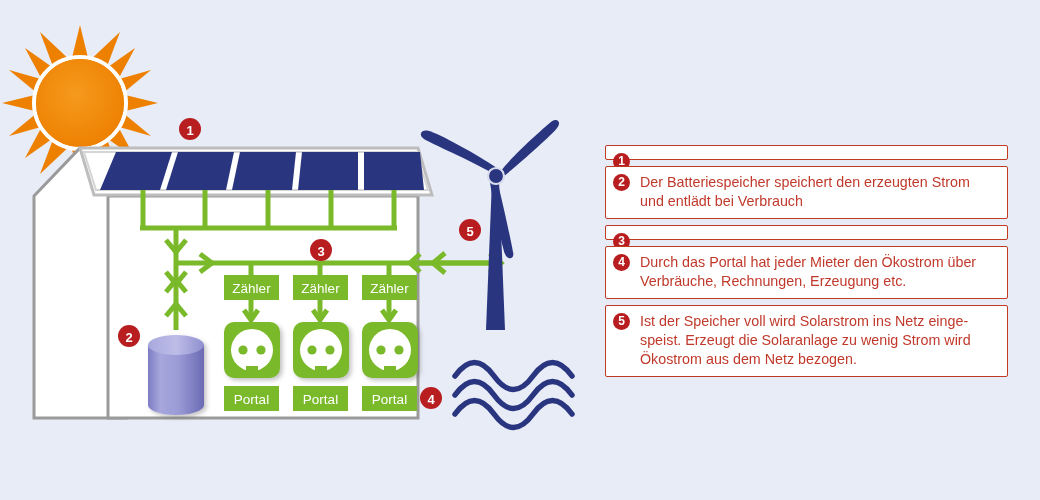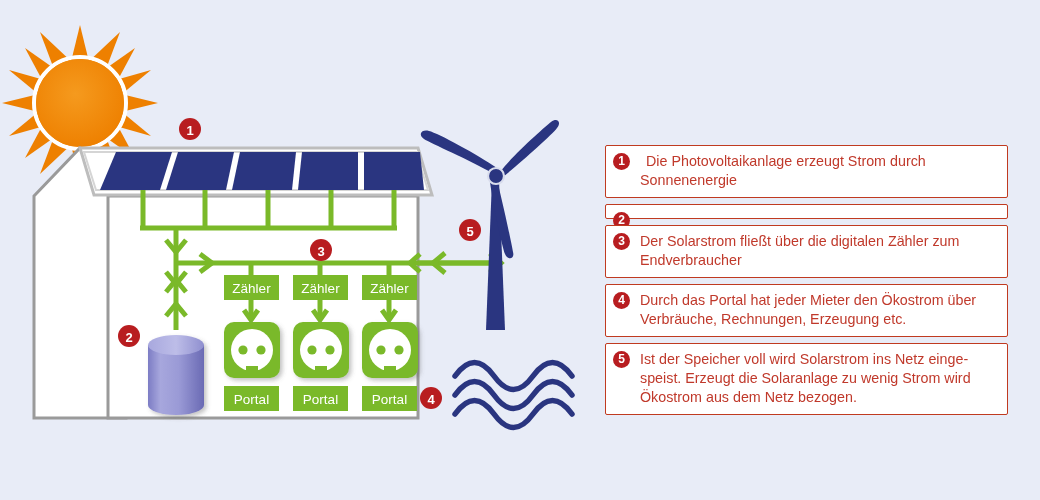--- a/index.html
+++ b/index.html
@@ -242,31 +242,30 @@
     <g>
       <circle cx="470" cy="230" r="11" fill="#b81d20"></circle>
       <text x="470" y="235.5" text-anchor="middle" fill="#ffffff" font-size="13" font-weight="bold" font-family="Liberation Sans, sans-serif">5</text>
     </g>
   </svg>
 
   <div id="legend">
 
     <div class="legend-row first">
       <span class="legend-badge">1</span>
-      <span class="legend-text">Die Photovoltaikanlage erzeugt Strom durch Sonnenenergie</span>
     </div>
 
     <div class="legend-row">
       <span class="legend-badge">2</span>
+      <span class="legend-text">Der Batteriespeicher speichert den erzeugten Strom
+und entlädt bei Verbrauch</span>
     </div>
 
     <div class="legend-row">
       <span class="legend-badge">3</span>
-      <span class="legend-text">Der Solarstrom fließt über die digitalen Zähler zum
-Endverbraucher</span>
     </div>
 
     <div class="legend-row">
       <span class="legend-badge">4</span>
       <span class="legend-text">Durch das Portal hat jeder Mieter den Ökostrom über
 Verbräuche, Rechnungen, Erzeugung etc.</span>
     </div>
 
     <div class="legend-row">
       <span class="legend-badge">5</span>

